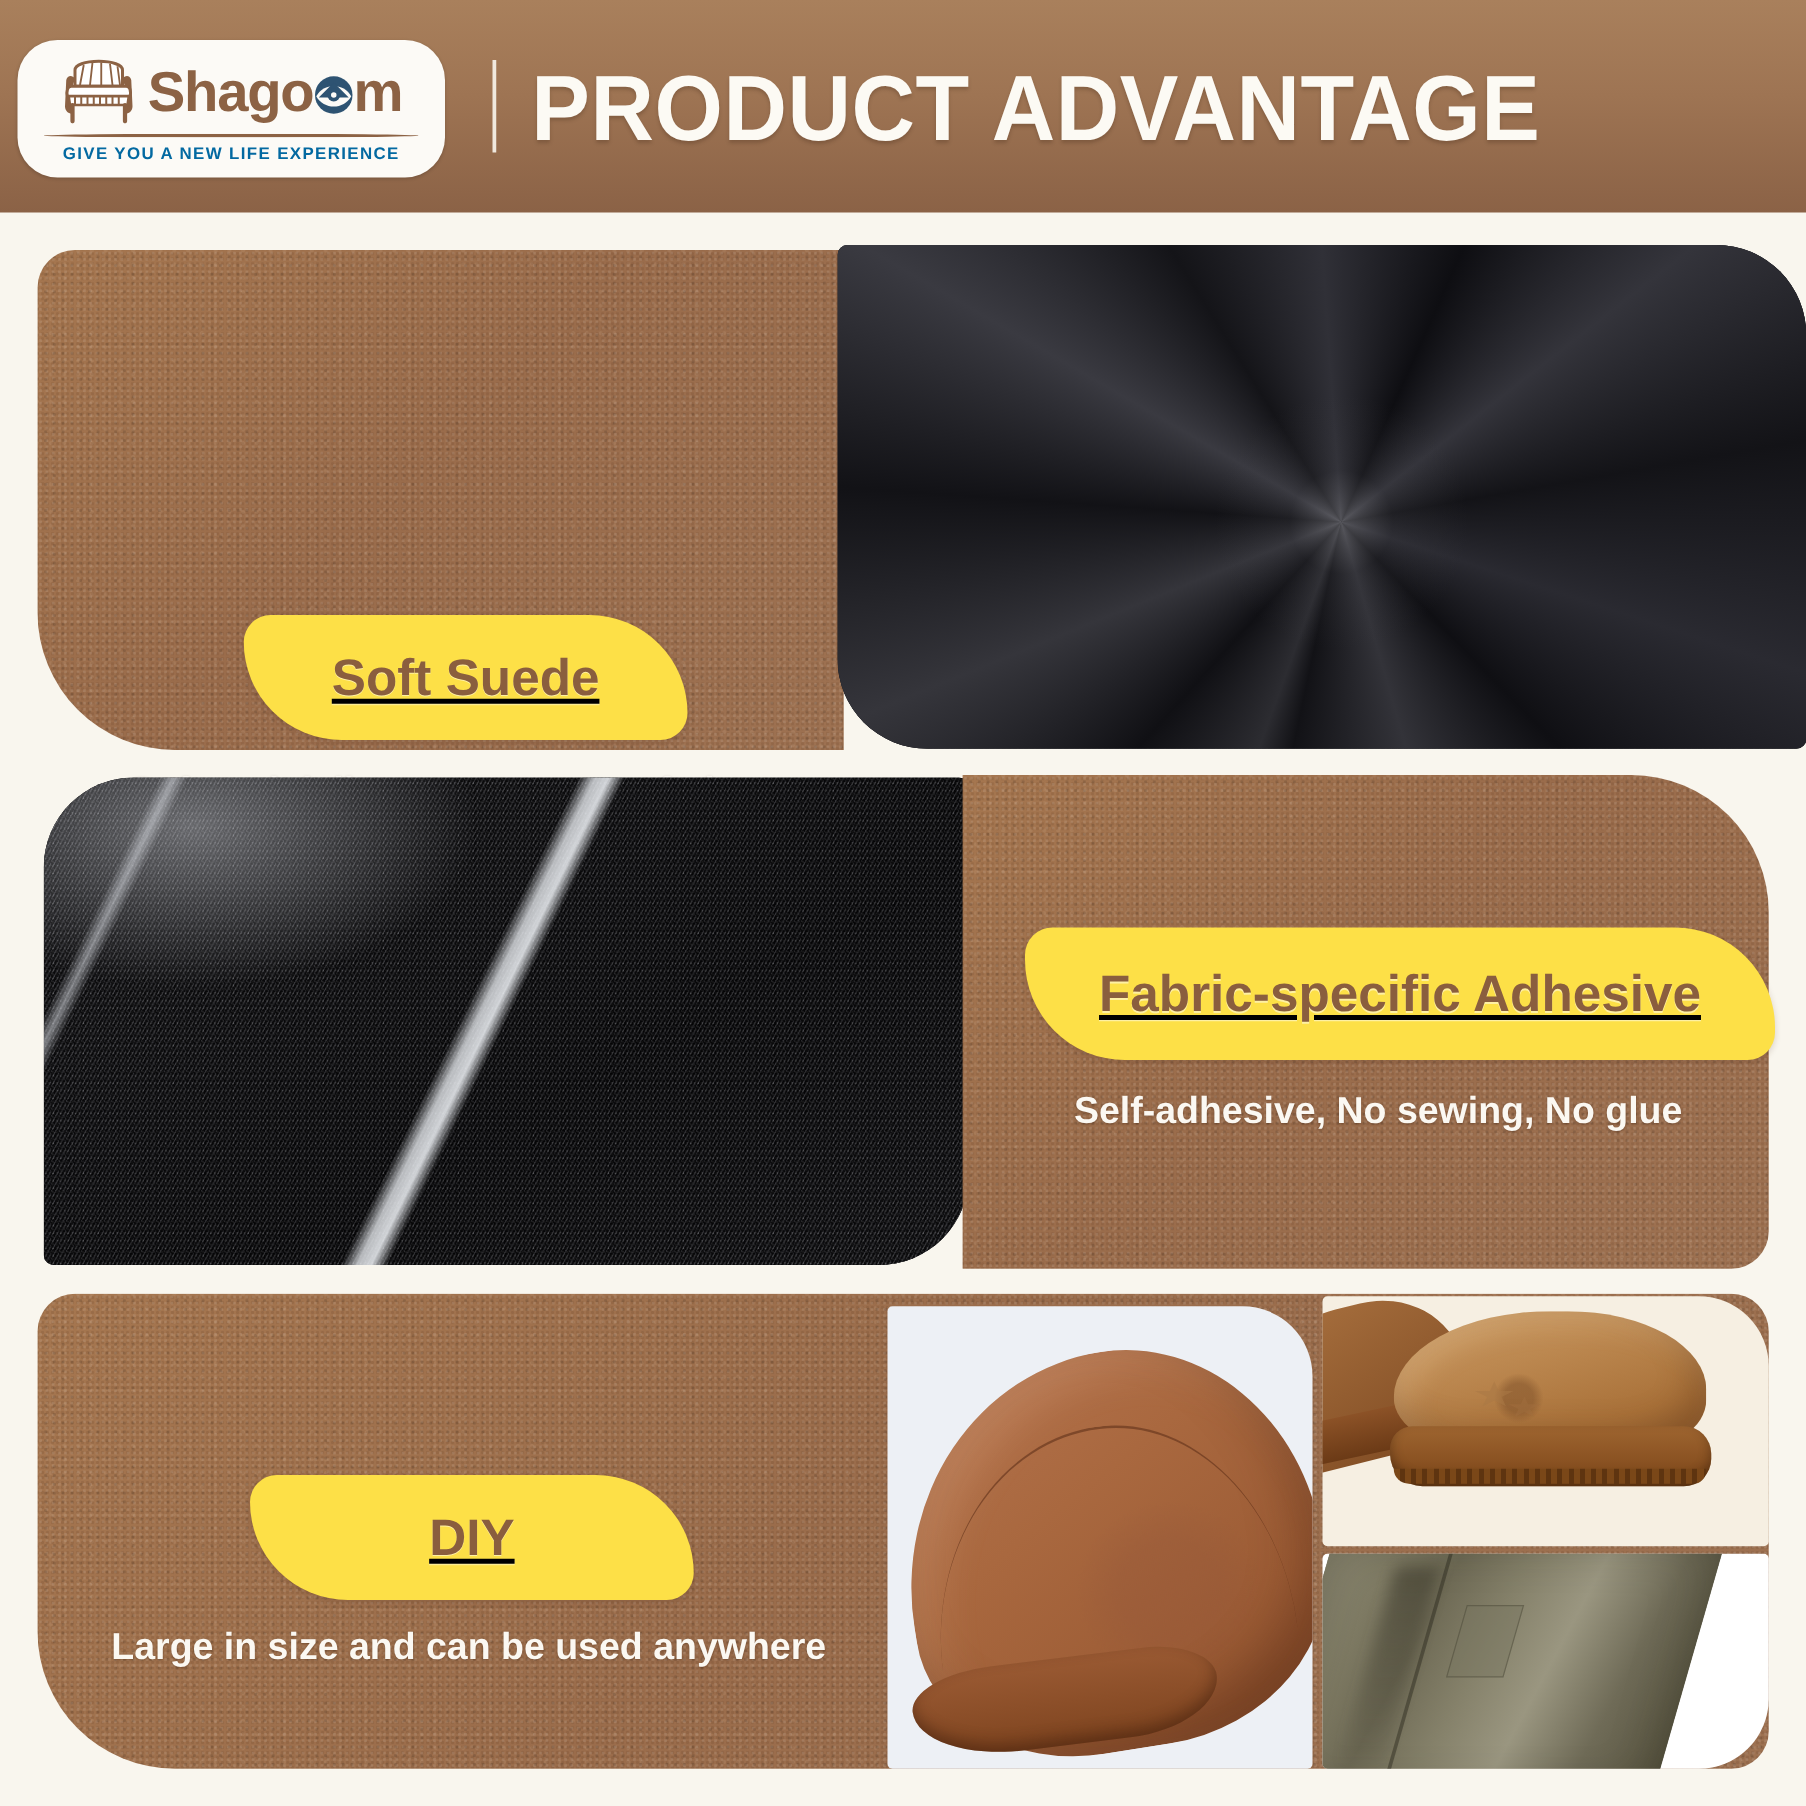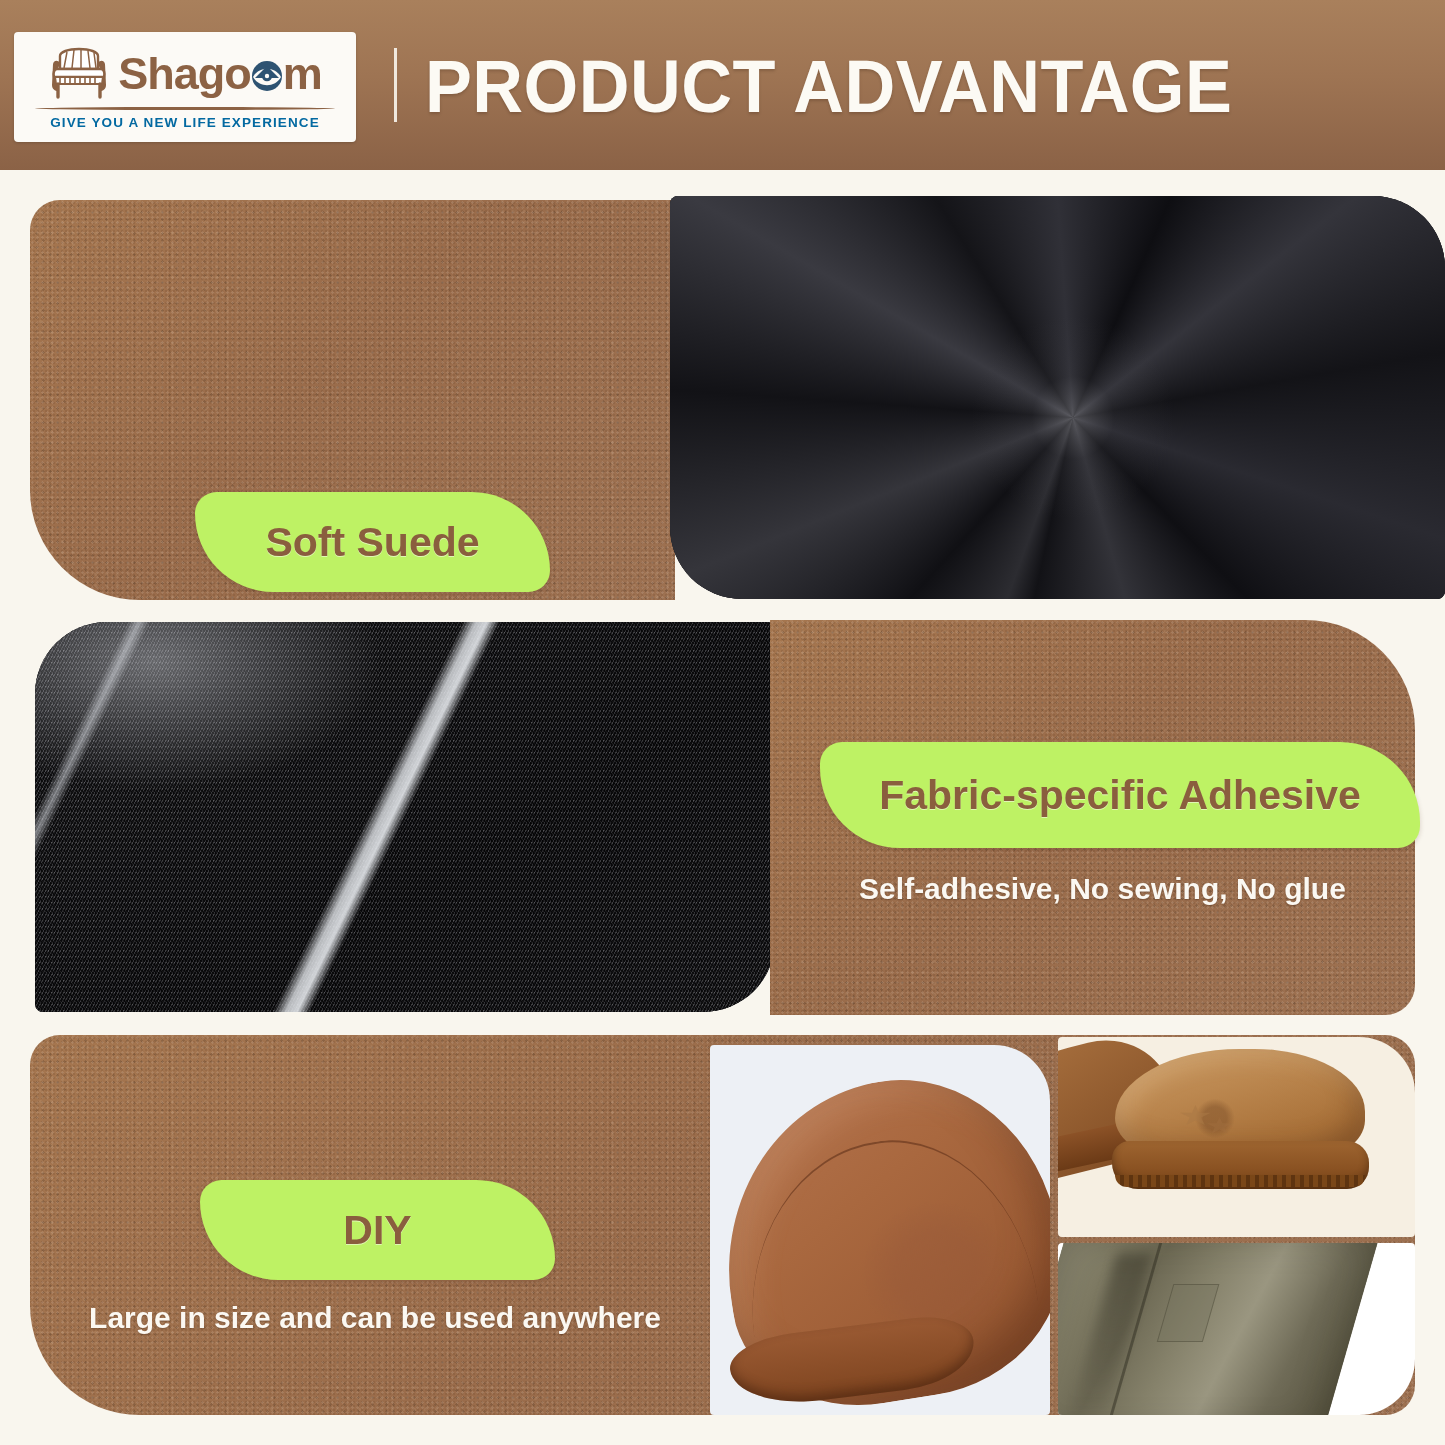--- a/index.html
+++ b/index.html
@@ -13,21 +13,21 @@
   #stage { position:relative; width:1445px; height:1445px; background:#F9F6EE; }
 
   
   .header {
     position:absolute; left:0; top:0; width:1445px; height:170px;
     background:linear-gradient(180deg,#A9805C 0%,#9E7453 45%,#8B6246 100%);
     display:flex; align-items:center;
   }
   .logo-box {
     position:absolute; left:14px; top:32px; width:342px; height:110px;
-    background:#FCFAF6; border-radius:4px;
+    background:#FCFAF6; border-radius:32px;
     box-shadow:0 1px 3px rgba(0,0,0,.18);
     display:flex; flex-direction:column; align-items:center; justify-content:center;
     overflow:hidden;
   }
   .logo-row { display:flex; align-items:center; gap:8px; height:58px; margin-top:2px; }
   .logo-word {
     font-size:45px; font-weight:bold; color:#8C6244;
     letter-spacing:-1px; line-height:1; position:relative; top:-2px;
   }
   .logo-word .eye {
@@ -72,23 +72,24 @@
   }
 
   
   .card { position:absolute; }
 
   .panel { position:absolute; overflow:hidden; }
 
   
   .pill {
     position:absolute;
-    background:#bef264;
+    background:#fde047;
     display:flex; align-items:center; justify-content:center;
     box-shadow:0 2px 5px rgba(70,40,20,.18);
+    text-decoration:underline;
   }
   .pill-text {
     color:#8A5E3E; font-weight:bold; line-height:1;
     text-shadow:0 1px 0 rgba(255,255,255,.5);
     white-space:nowrap;
   }
   .caption {
     position:absolute;
     color:#FBF8F2; font-weight:bold; text-align:center;
     line-height:1.42;

